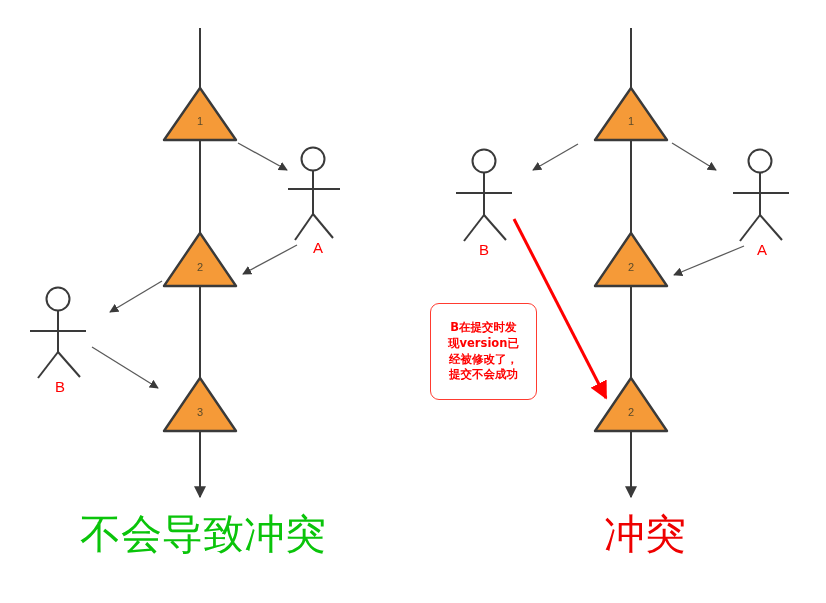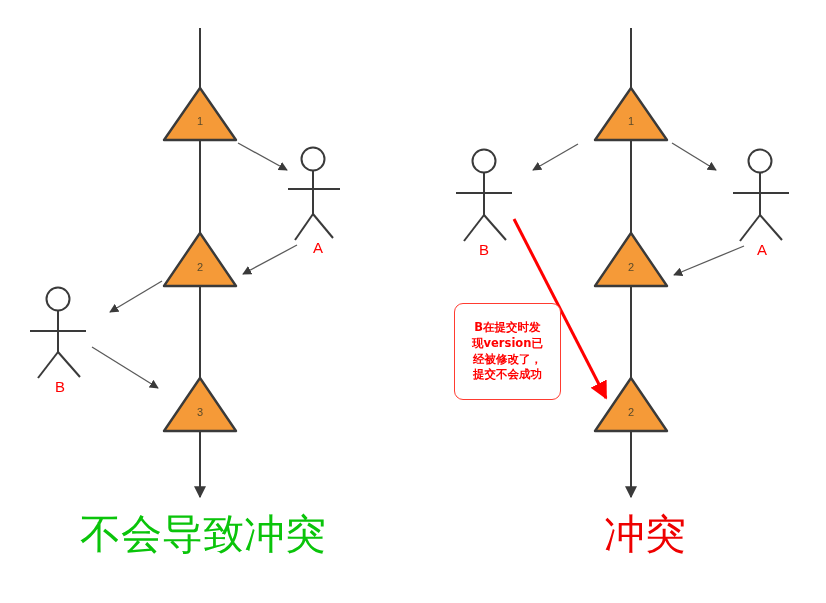--- a/index.html
+++ b/index.html
@@ -28,21 +28,21 @@
     font-family:"DejaVu Sans","Liberation Sans",sans-serif;
     font-size:41px; fill:#ee0000; text-anchor:middle;
   }
   .callout-box{
     position:absolute;
     left:430px; top:303px; width:107px; height:97px;
     border:1.4px solid #ff3b30;
     border-radius:9px;
     background:#ffffff;
     box-sizing:border-box;
-    display:flex; align-items:center; justify-content:center;margin-left:24px;
+    display:flex; align-items:center; justify-content:center;
   }
   .callout-text{
     font-family:"DejaVu Sans","Liberation Sans",sans-serif;
     font-size:11.5px;
     font-weight:bold;
     color:#ff0000;
     line-height:1.38;
     text-align:center;
     letter-spacing:0px;
     padding:0 4px;

